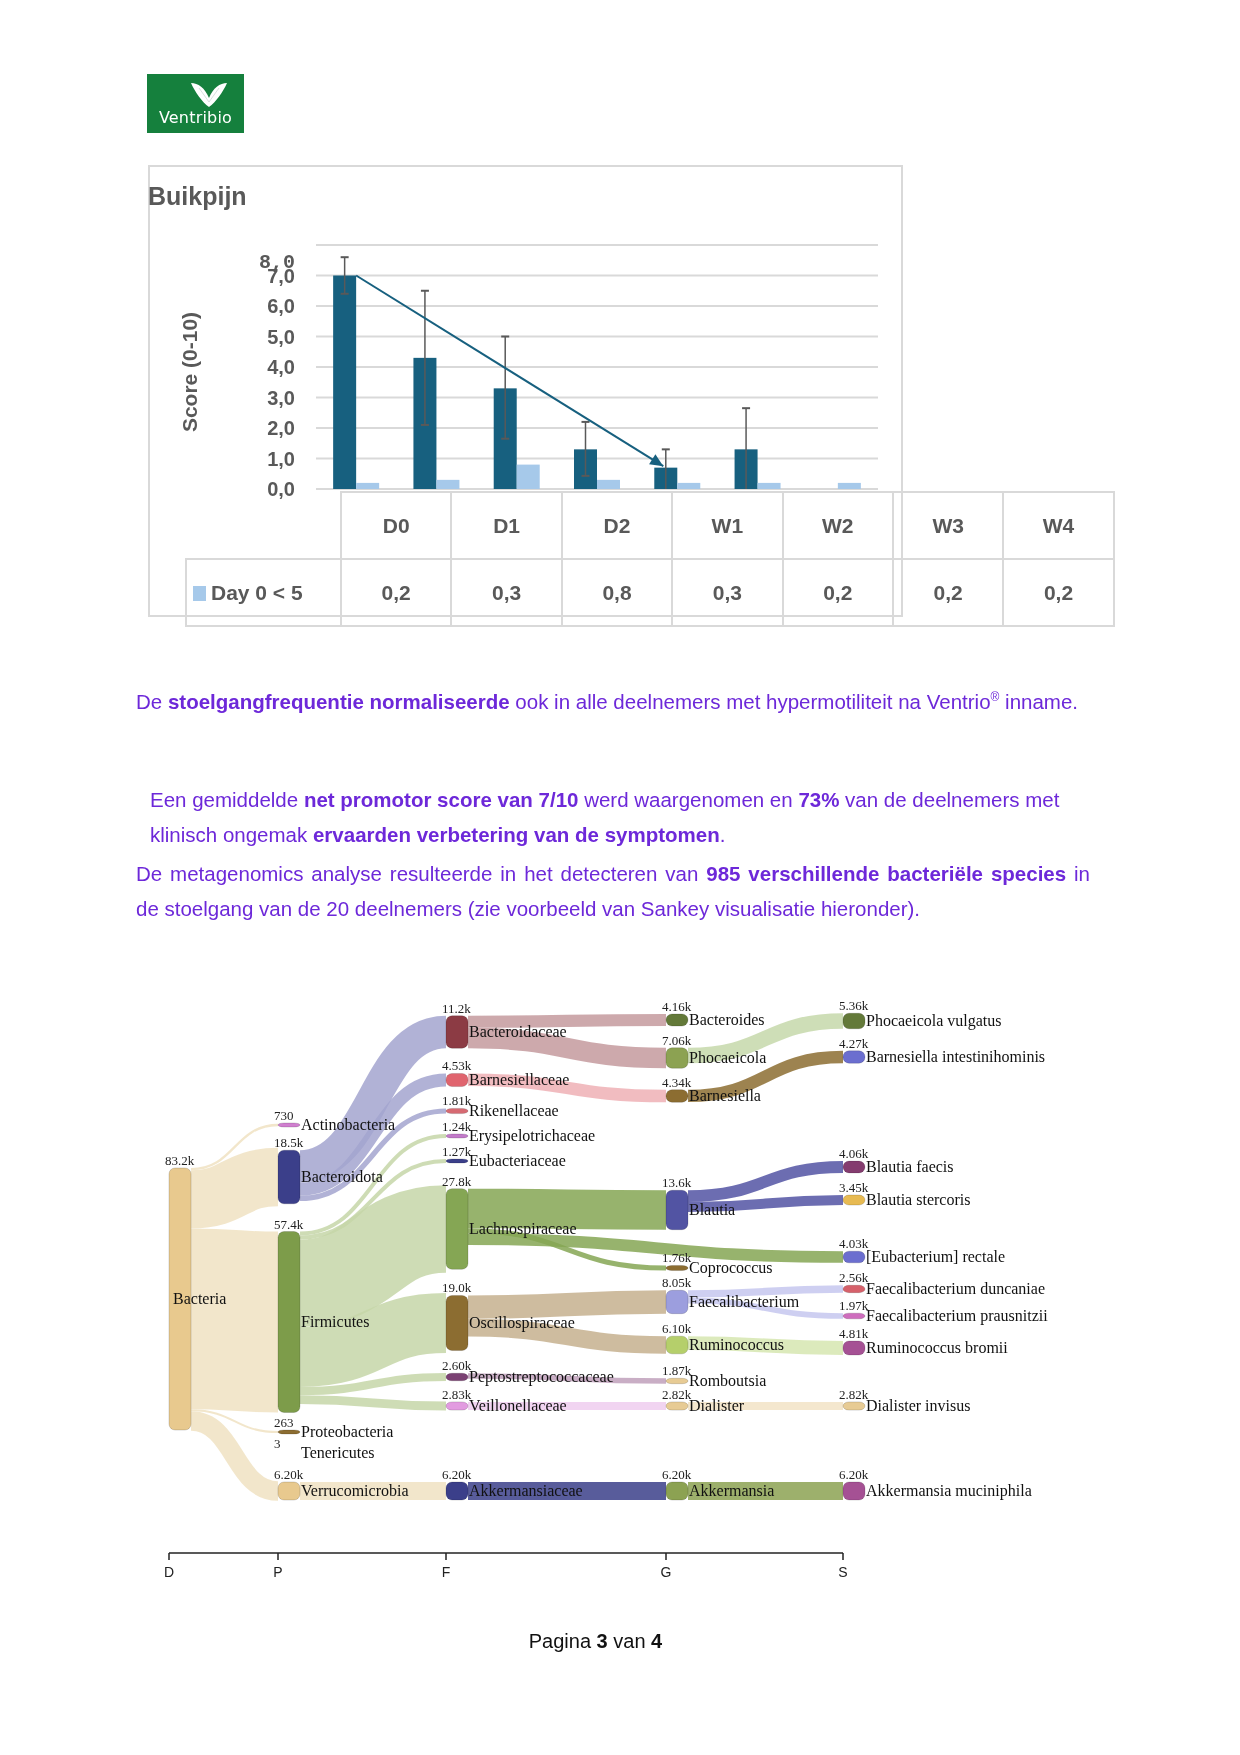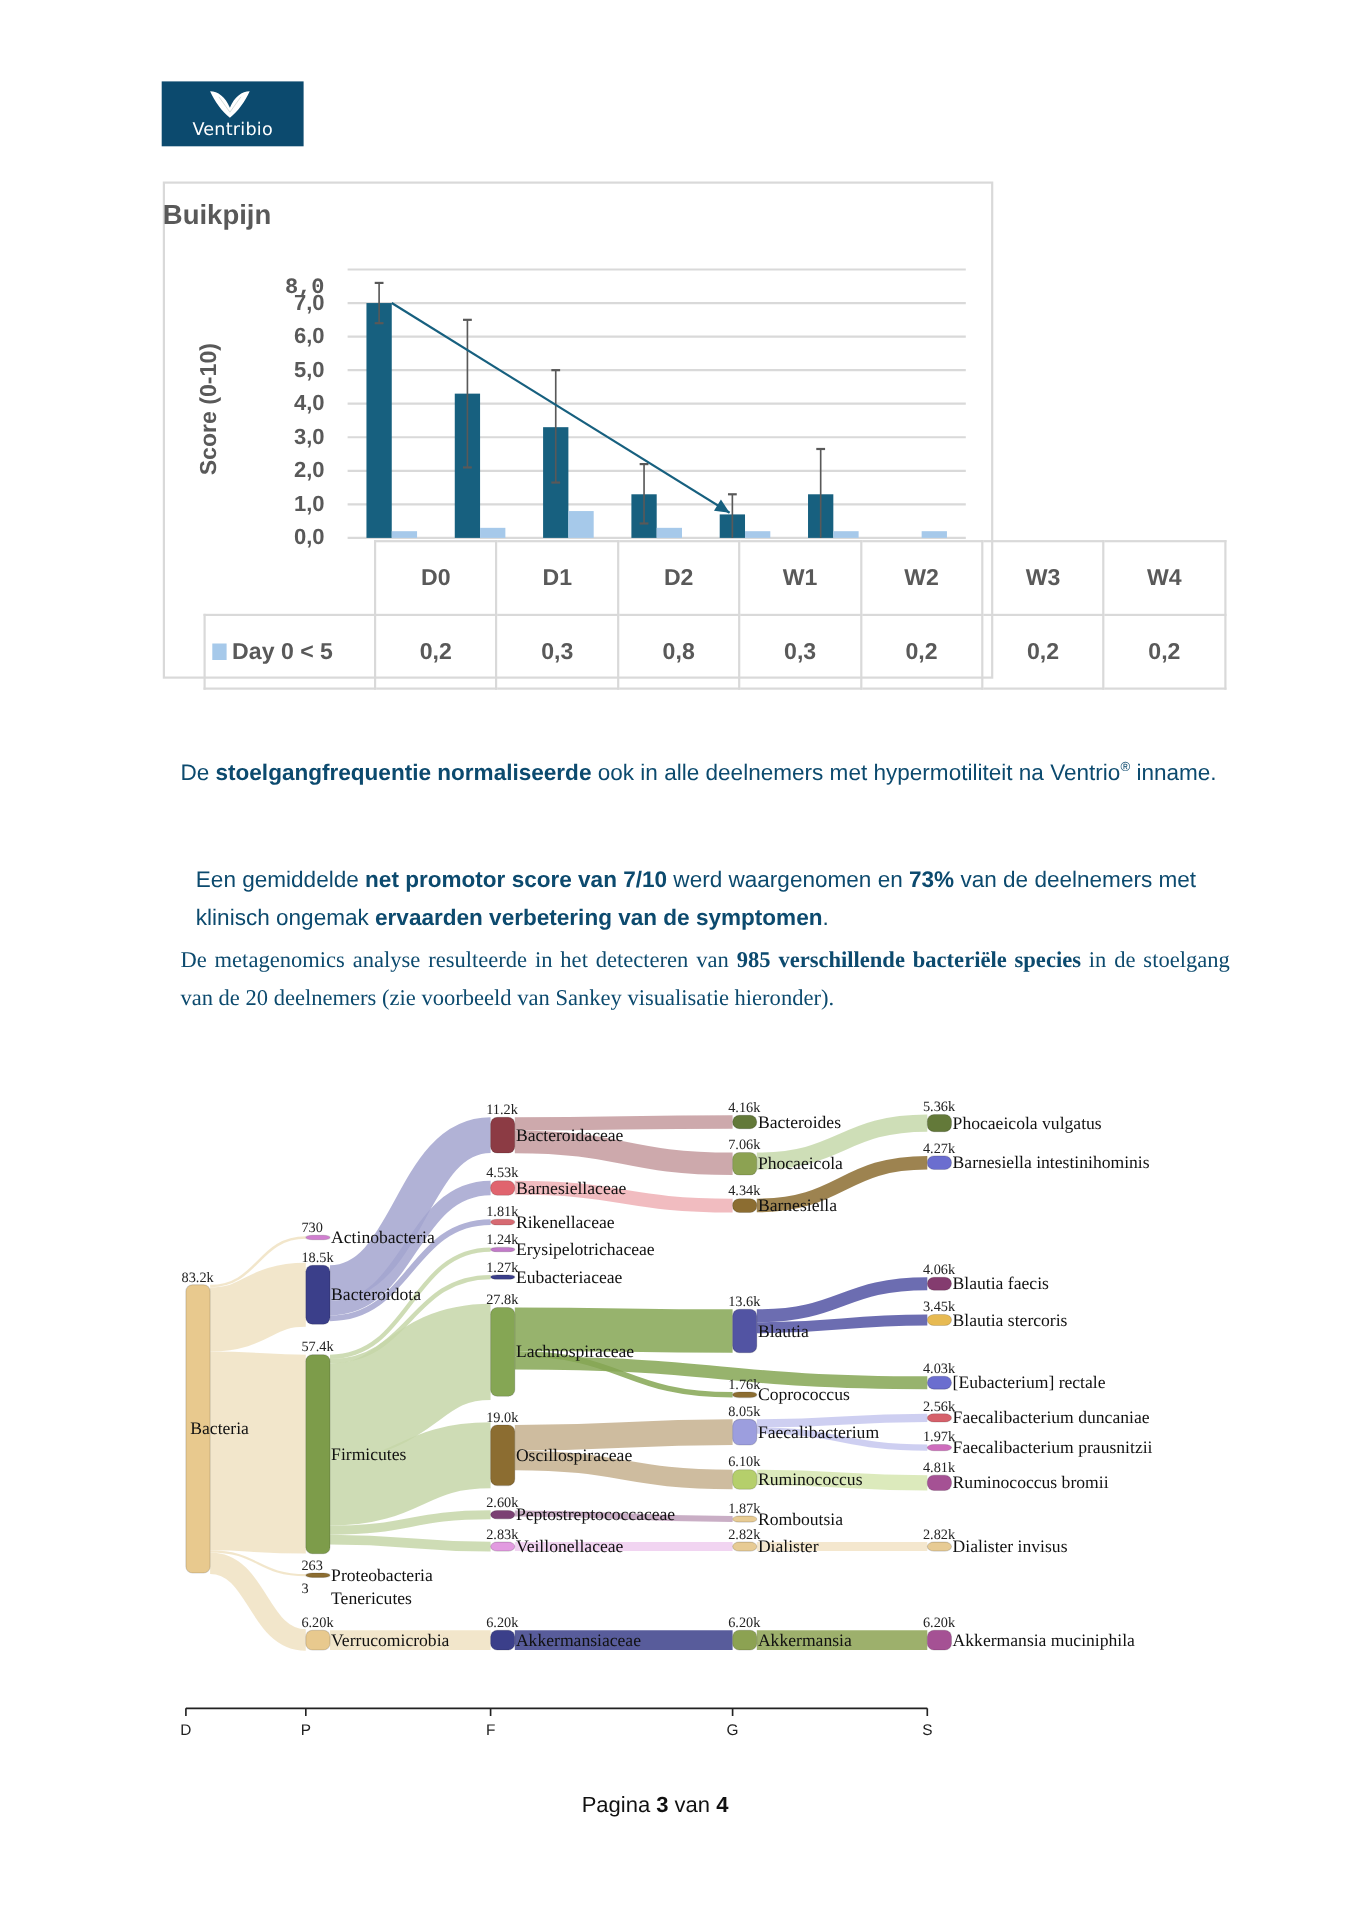--- a/index.html
+++ b/index.html
@@ -1,45 +1,45 @@
 <!DOCTYPE html>
 <html><head>
 <meta charset="utf-8">
 <style>
   html, body { margin: 0; padding: 0; background: #ffffff; }
   body { width: 1240px; height: 1755px; position: relative; overflow: hidden;
          font-family: "Liberation Sans", sans-serif; color: #111; }
   .abs { position: absolute; }
 
   
-  #logo { left: 147px; top: 74px; width: 129px; height: 59px; background: #0c4a6e; }
+  #logo { left: 147px; top: 74px; width: 97px; height: 59px; background: #15803d; }
   #logo svg { position: absolute; left: 43px; top: 8px; }
   #logo .logo-text { position: absolute; left: 0; width: 100%; top: 34px; text-align: center;
                      color: #fff; font-size: 16px; font-family: "DejaVu Sans", sans-serif; letter-spacing: 0.2px; }
 
   
   #chart-card { left: 148px; top: 165px; width: 755px; height: 452px; border: 2px solid #d9d9d9; box-sizing: border-box; background: #fff; }
   #chart-title { left: 148px; top: 182px; width: 755px; font-size: 25px; font-weight: bold; color: #595959; }
   #ylabel { left: 190px; top: 372px; transform: translate(-50%, -50%) rotate(-90deg); font-size: 21px; font-weight: bold; color: #595959; white-space: nowrap; }
   .ytick { position: absolute; width: 80px; text-align: right; font-size: 20px; font-weight: bold; color: #595959; transform: translateY(-50%); }
   #plot-svg { left: 0; top: 0; }
 
   
   #data-table { left: 185px; top: 491px; border-collapse: collapse; font-size: 21px; font-weight: bold; color: #595959; }
   #data-table td { border: 2px solid #d9d9d9; text-align: center; height: 33px; padding: 16px; }
   #data-table td.empty { border: none; }
   #data-table td.cat { width: 76.4px; }
   #data-table td.leg { width: 131px; text-align: left; padding-left: 6px; white-space: nowrap; }
   .swatch { display: inline-block; width: 13px; height: 15px; margin-right: 5px; vertical-align: -1px; }
 
   
-  .para { position: absolute; left: 164px; width: 954px; font-family: "Liberation Sans", sans-serif;
-          font-size: 20.5px; line-height: 35px; color: #0c4a6e; }
+  .para { position: absolute; left: 136px; width: 954px; font-family: "Liberation Sans", sans-serif;
+          font-size: 20.5px; line-height: 35px; color: #6d28d9; }
   .para b { font-weight: bold; }
-  .justify { text-align: justify; text-align-last: left; font-family: Liberation Serif, serif; }
+  .justify { text-align: justify; text-align-last: left; }
   sup { font-size: 12px; }
 
   
   #sankey { left: 0; top: 0; }
   .sk-label { font-family: "Liberation Serif", serif; font-size: 16px; fill: #111; }
   .sk-val { font-family: "Liberation Serif", serif; font-size: 13px; fill: #222; }
   .axis-lab { font-family: "Liberation Sans", sans-serif; font-size: 14px; fill: #222; }
 
   #footer { left: 0; width: 1191px; top: 1630px; text-align: center; font-size: 20px; color: #111; }
 </style>

